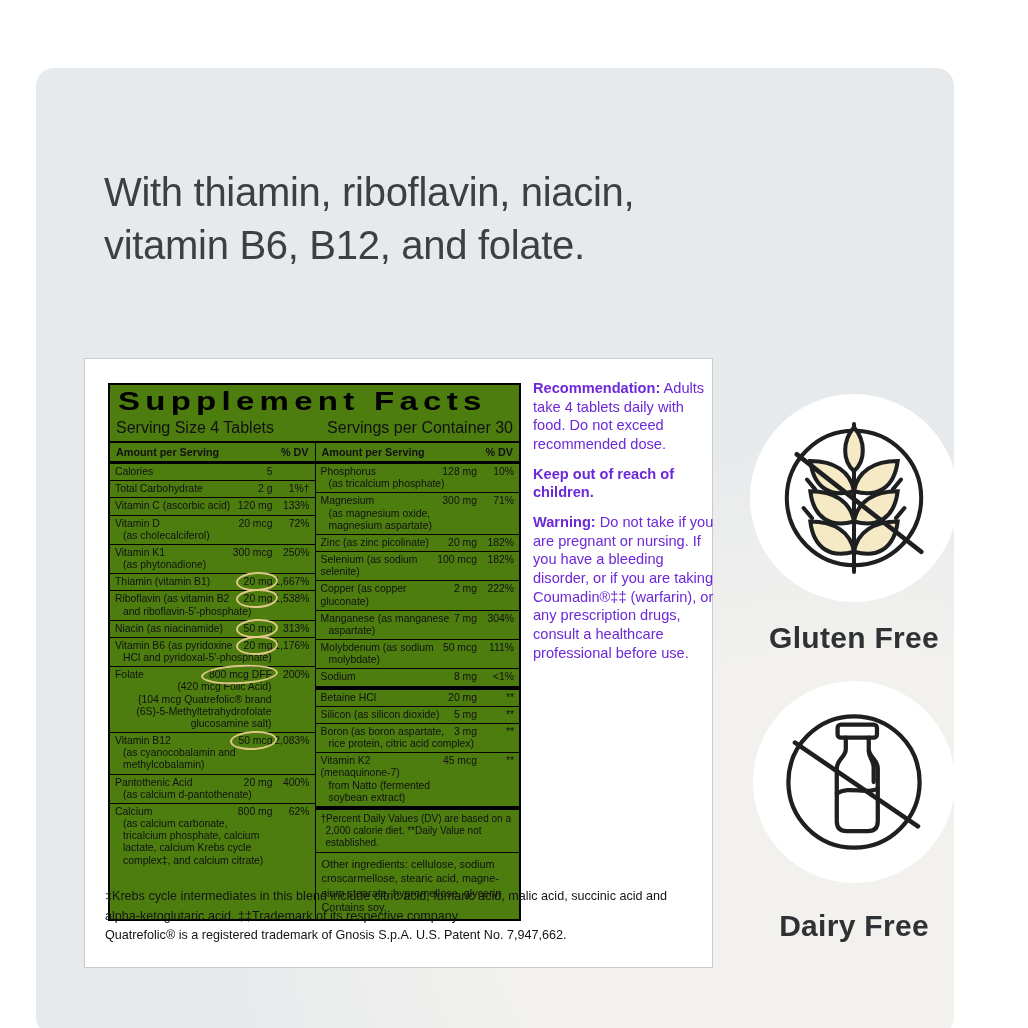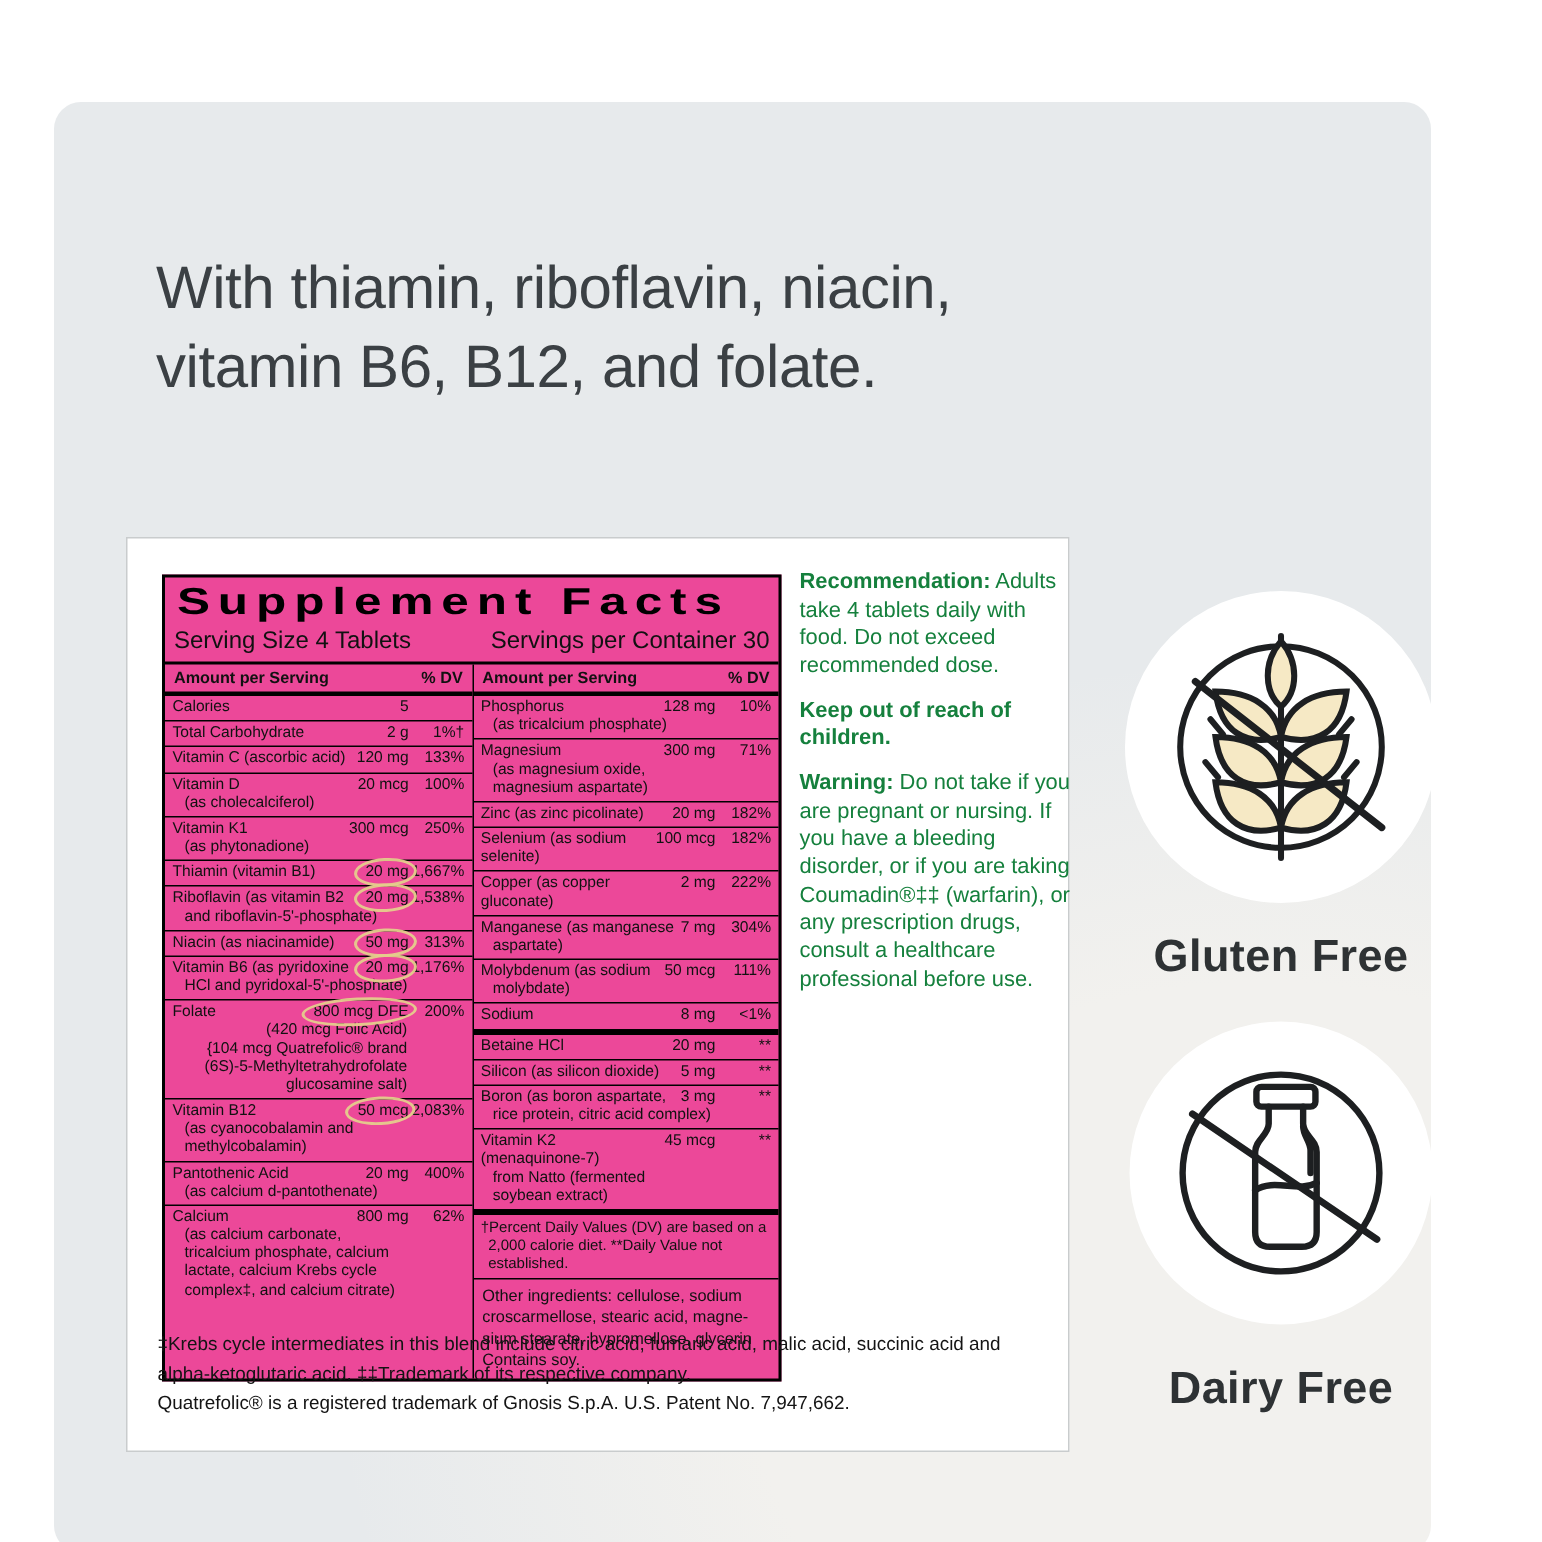--- a/index.html
+++ b/index.html
@@ -22,21 +22,21 @@
     font-size:40px;line-height:1.33;letter-spacing:-0.3px;
     color:#3b4044;font-weight:400;
   }
   .panel{
     position:absolute;left:48px;top:290px;width:629px;height:610px;
     background:#ffffff;border:1px solid #c9cccd;box-sizing:border-box;
   }
   
   .sf-box{
     position:absolute;left:23px;top:24px;width:413px;box-sizing:border-box;
-    border:2px solid #000;background:#ec4899;
+    border:2px solid #000;background:#4d7c0f;
   }
   .sf-title{
     font-weight:800;font-size:25px;letter-spacing:4px;white-space:nowrap;
     transform:scaleX(1.32);transform-origin:left;
     padding:2px 6px 0 6px;color:#000;
   }
   .sf-serving{
     display:flex;justify-content:space-between;
     font-size:16px;padding:3px 6px 4px 6px;border-bottom:2px solid #000;
   }
@@ -65,21 +65,21 @@
   .sf-note{
     border-top:4px solid #000;padding:3px 6px 3px 10px;text-indent:-5px;
     font-size:10px;line-height:1.2;
   }
   .sf-other{
     border-top:1px solid #000;padding:4px 6px;font-size:10.9px;line-height:1.32;
   }
   
   .reco{
     position:absolute;left:448px;top:20px;width:182px;
-    font-size:14.6px;line-height:1.28;color:#15803d;
+    font-size:14.6px;line-height:1.28;color:#6d28d9;
   }
   .reco b{font-weight:700;}
   .reco .para{margin-bottom:11px;}
   
   .footnotes{
     position:absolute;left:20px;top:528px;width:600px;
     font-size:12.6px;line-height:1.55;color:#141414;
   }
   
   .badge-circle{position:absolute;background:#fff;border-radius:50%;}
@@ -136,21 +136,21 @@
                 <div class="sf-line">
                   <span class="sf-name">Vitamin C (ascorbic acid)</span>
                   <span class="sf-amt">120 mg</span>
                   <span class="sf-dv">133%</span>
                 </div>
               </div>
               <div class="sf-row">
                 <div class="sf-line">
                   <span class="sf-name">Vitamin D</span>
                   <span class="sf-amt">20 mcg</span>
-                  <span class="sf-dv">100%</span>
+                  <span class="sf-dv">72%</span>
                 </div>
                 <div class="sf-sub">(as cholecalciferol)</div>
               </div>
               <div class="sf-row">
                 <div class="sf-line">
                   <span class="sf-name">Vitamin K1</span>
                   <span class="sf-amt">300 mcg</span>
                   <span class="sf-dv">250%</span>
                 </div>
                 <div class="sf-sub">(as phytonadione)</div>

